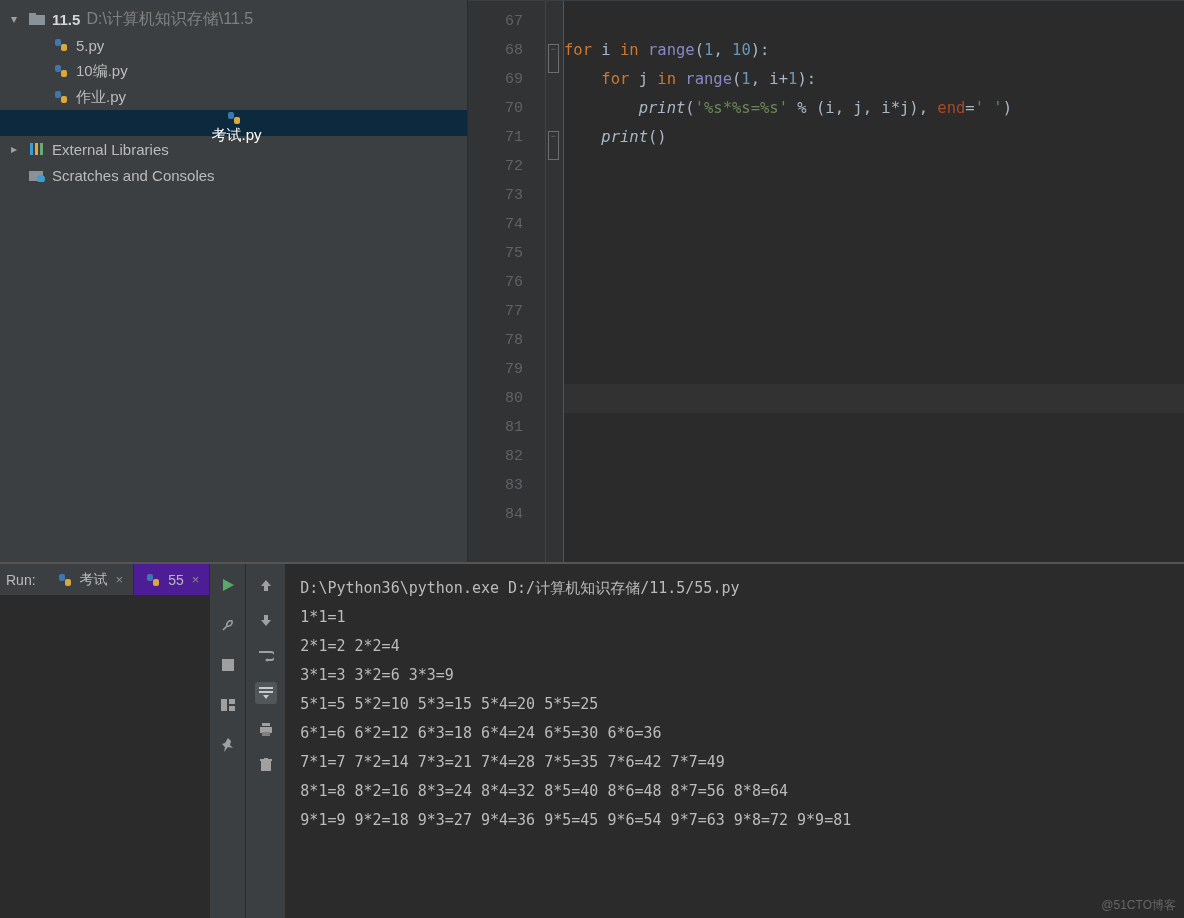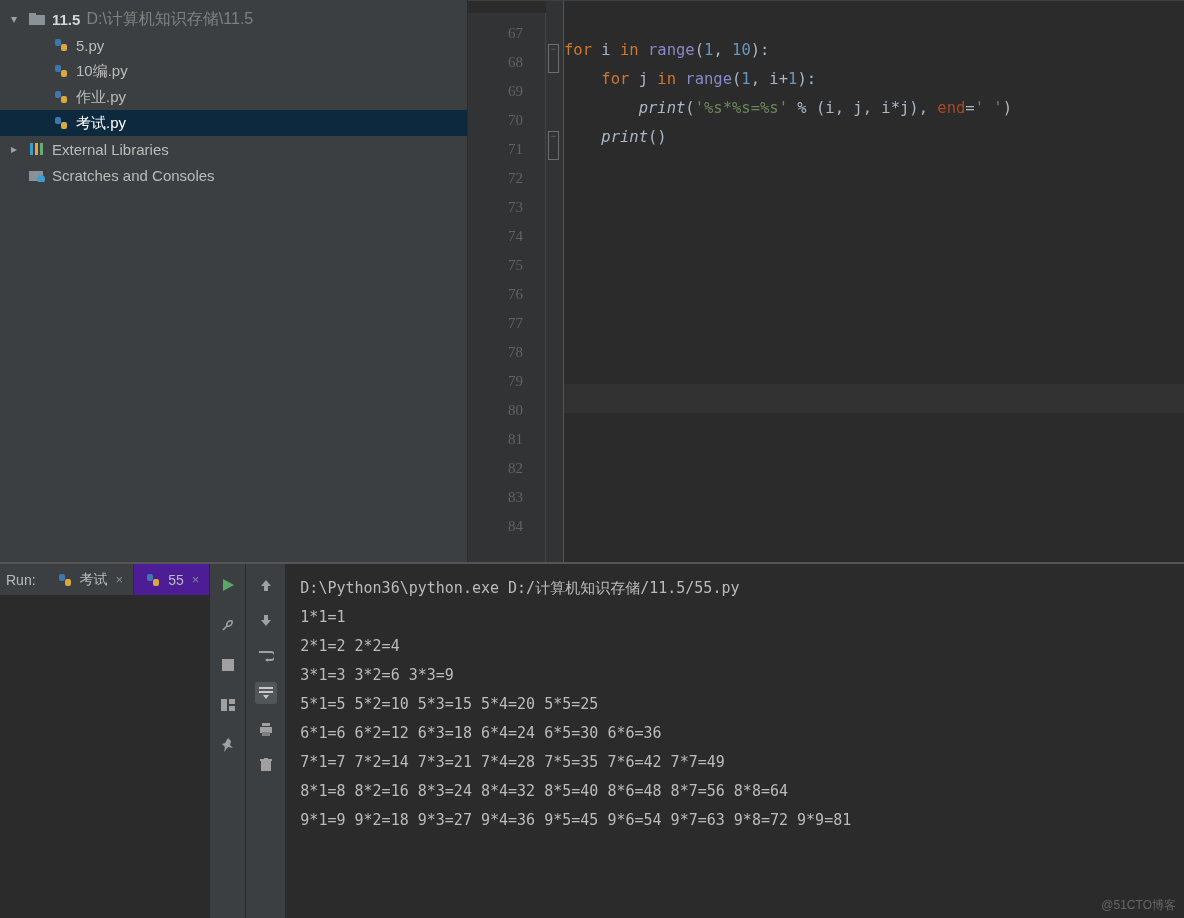--- a/index.html
+++ b/index.html
@@ -18,21 +18,21 @@
     border-right: 1px solid #2b2b2b;
     font-size: 15px;
     padding-top: 6px;
   }
   .tree-row {
     display: flex; align-items: center;
     height: 26px; padding-left: 6px;
     color: #bbbbbb;
     white-space: nowrap;
   }
-  .tree-row.selected { background: #0d293e; color: #fff; }
+  .tree-row.selected { background: #0d293e; color: #fff; flex-direction: column; }
   .chevron { width: 16px; color: #a0a0a0; font-size: 12px; text-align: center; }
   .indent { display: inline-block; }
   .folder-icon, .py-icon, .lib-icon, .scratch-icon {
     width: 18px; height: 18px; margin-right: 6px;
     display: inline-flex; align-items: center; justify-content: center;
     font-size: 13px;
   }
   .folder-icon svg, .py-icon svg, .lib-icon svg, .scratch-icon svg { display: block; }
   .proj-name { font-weight: bold; color: #d6d6d6; }
   .proj-path { color: #808080; margin-left: 6px; font-size: 16px; }
@@ -40,26 +40,25 @@
   .editor-area {
     flex: 1;
     display: flex;
     background: #2b2b2b;
     border-top: 1px solid #3c3f41;
   }
   .gutter {
     width: 78px;
     background: #313335;
     color: #606366;
-    font-family: Liberation Serif, serif;
+    font-family: Liberation Mono, monospace;
     font-size: 15px;
     text-align: right;
     padding-top: 6px;
     border-right: 1px solid #444;
-    margin-top: 12px;
   }
   .gutter div { height: 29px; line-height: 29px; padding-right: 22px; }
   .fold-col {
     width: 18px;
     background: #313335;
     border-right: 1px solid #555;
     padding-top: 6px;
   }
   .fold-col div { height: 29px; position: relative; }
   .fold-mark {

